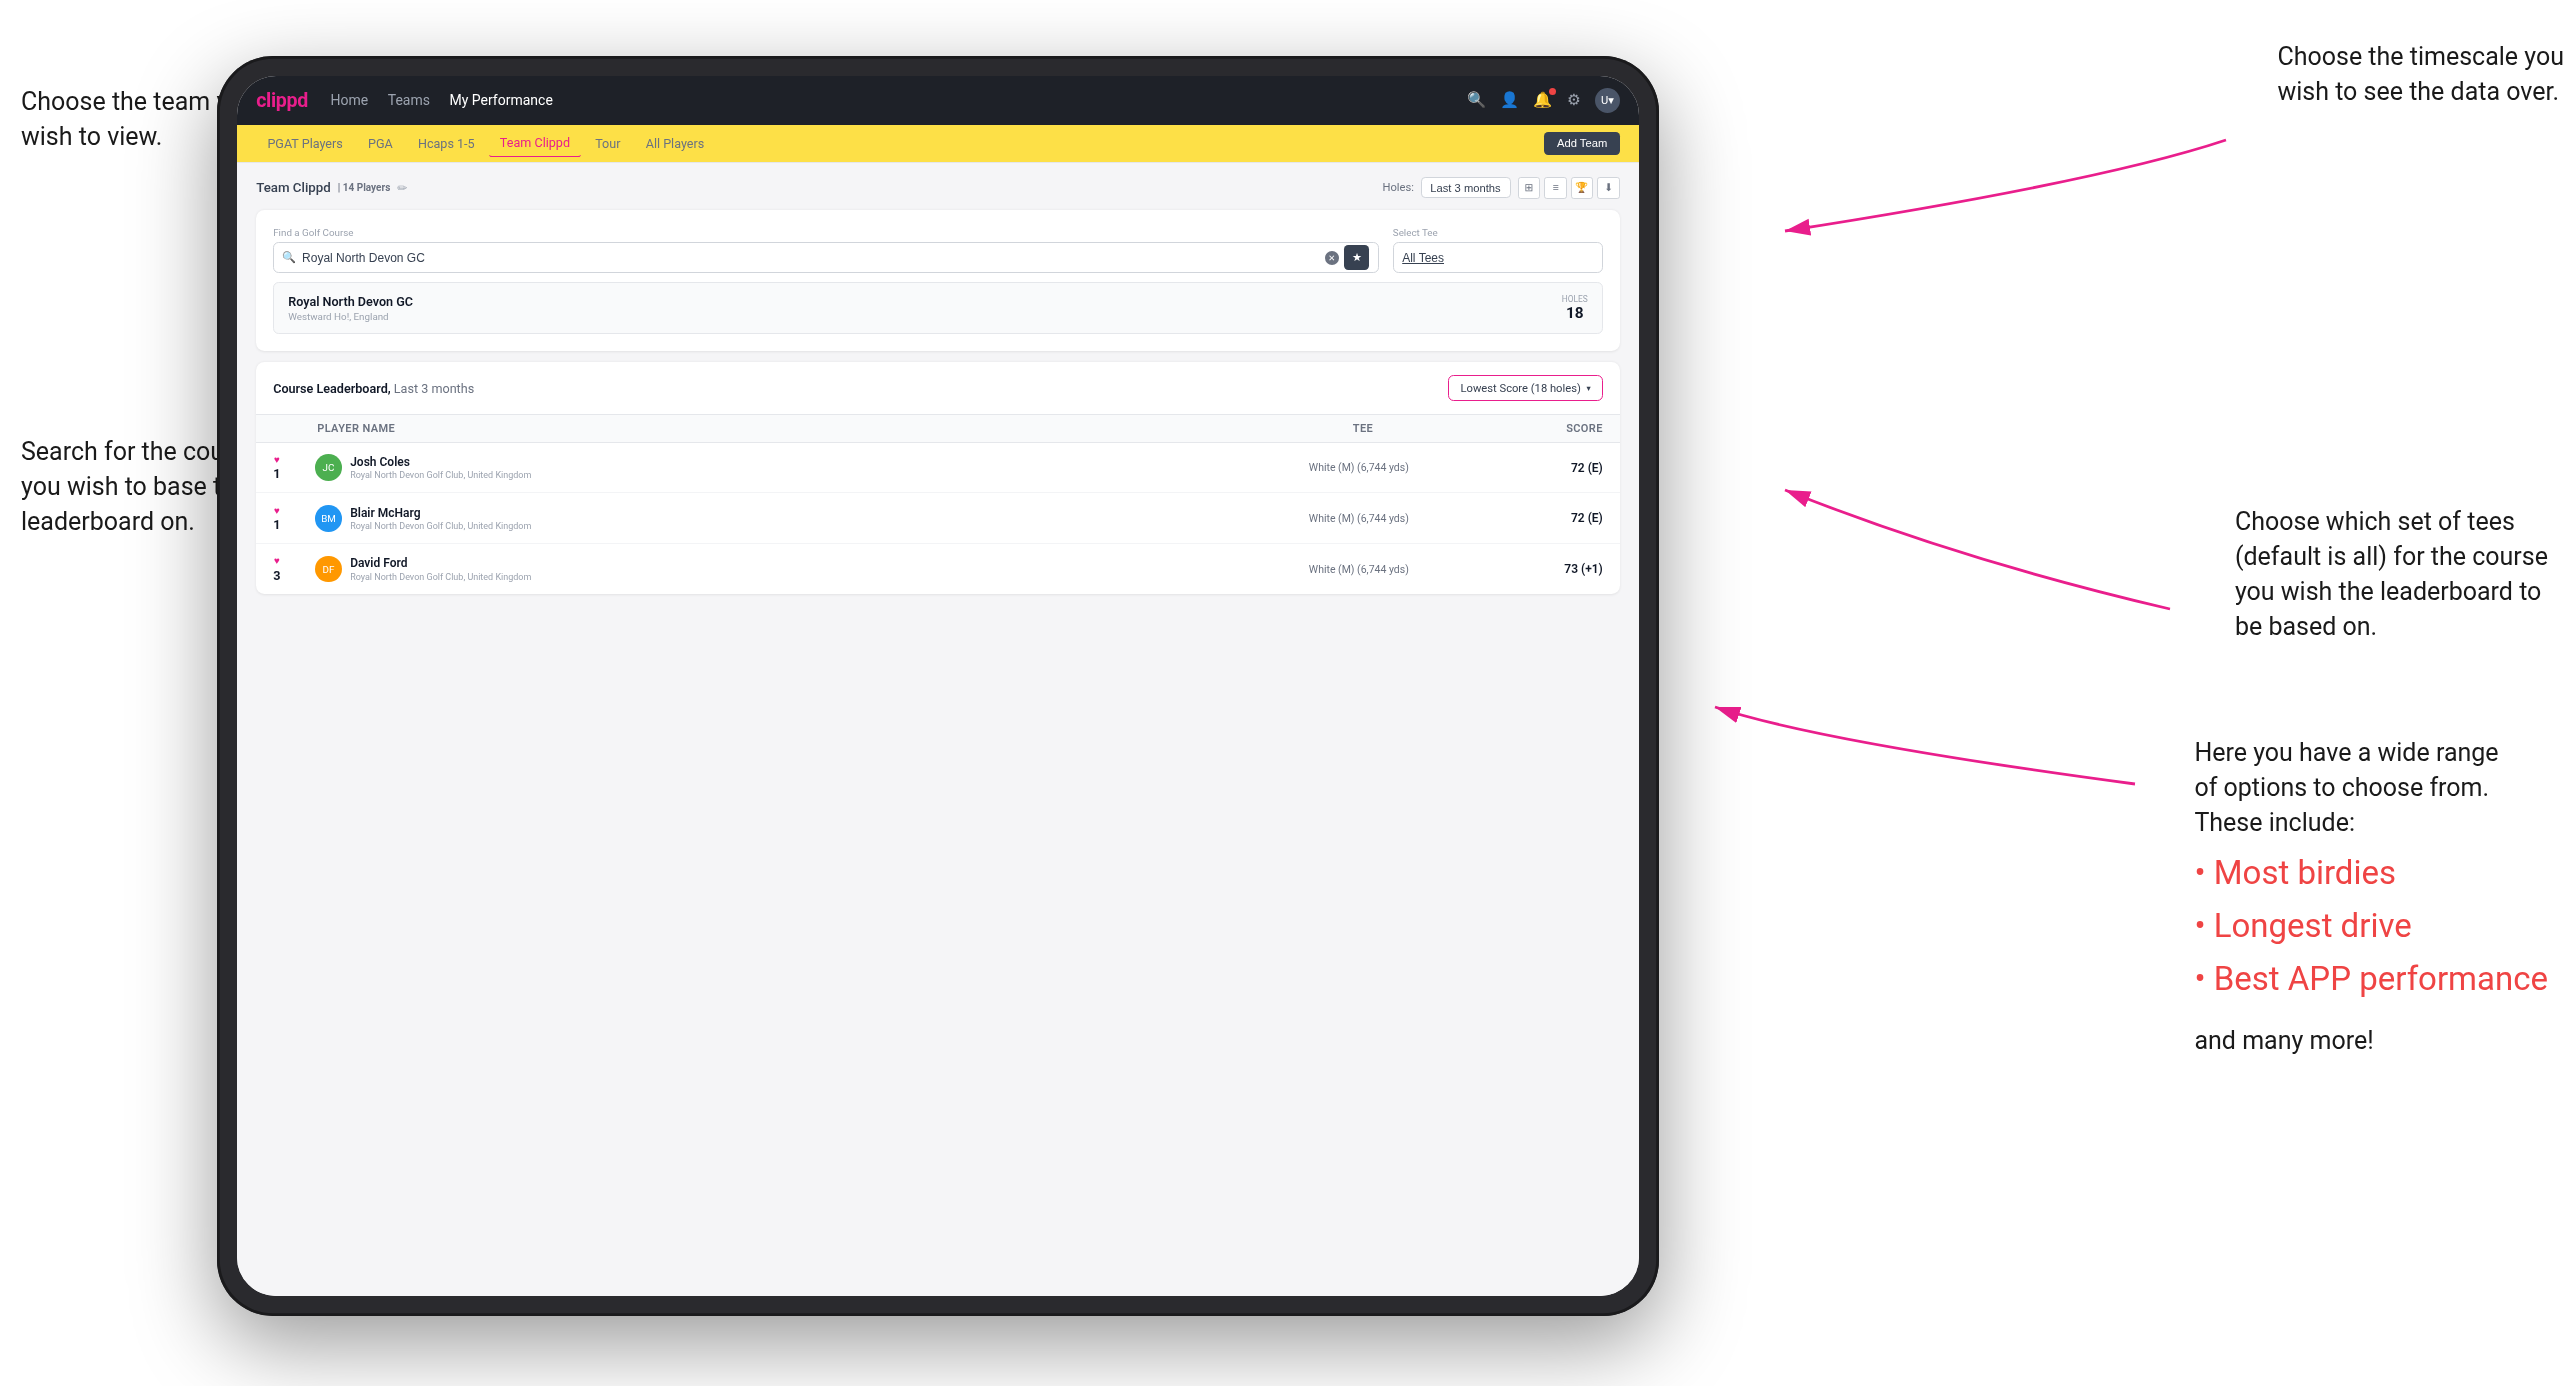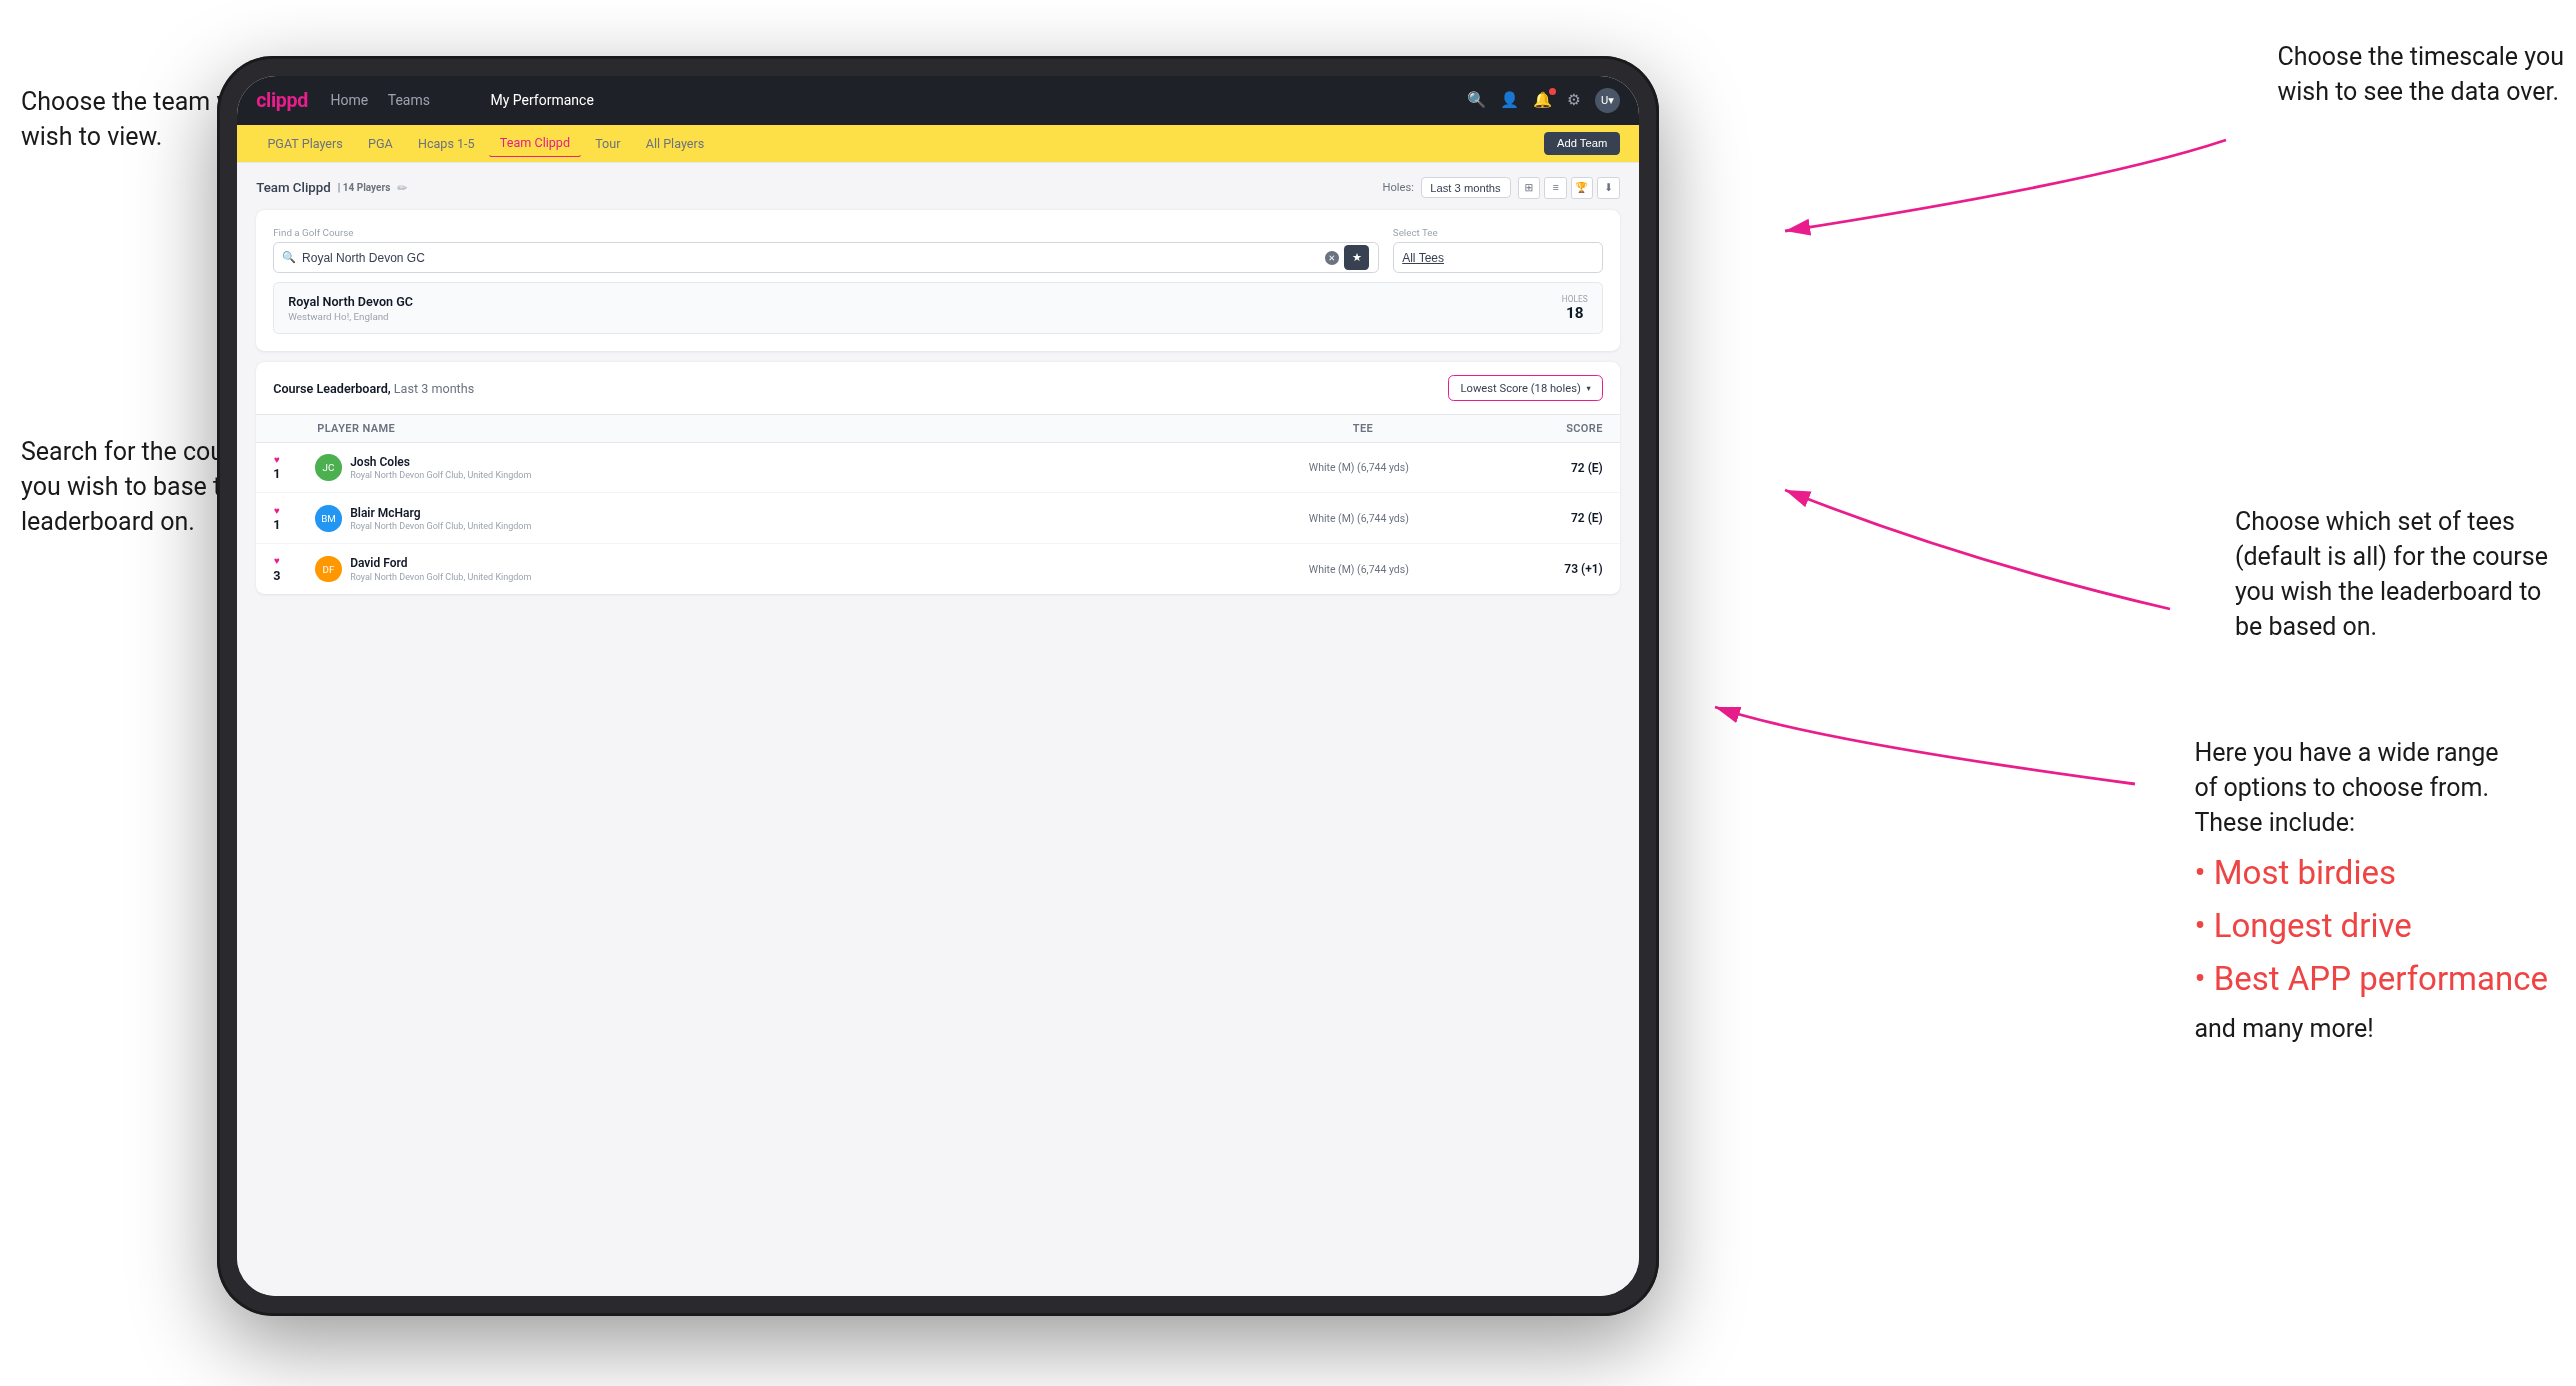--- a/index.html
+++ b/index.html
@@ -74,21 +74,20 @@
     }
 
     .nav-link {
       color: #9ca3af;
       font-size: 14px;
       cursor: pointer;
     }
 
     .nav-link.active {
       color: #ffffff;
-      margin-left: 41px;
     }
 
     .nav-right {
       margin-left: auto;
       display: flex;
       align-items: center;
       gap: 14px;
     }
 
     .nav-icon {
@@ -508,21 +507,21 @@
       color: #ef4444;
       line-height: 1.6;
     }
     .bullet-list li::before {
       content: '•  ';
     }
 
     .and-more {
       font-size: 25px;
       color: #1a1a1a;
-      margin-top: 6px;
+      margin-top: 18px;
     }
 
     
     .avatar-green { background: #4CAF50; }
     .avatar-blue { background: #2196F3; }
     .avatar-orange { background: #FF9800; }
   </style>
 </head>
 <body>
 

